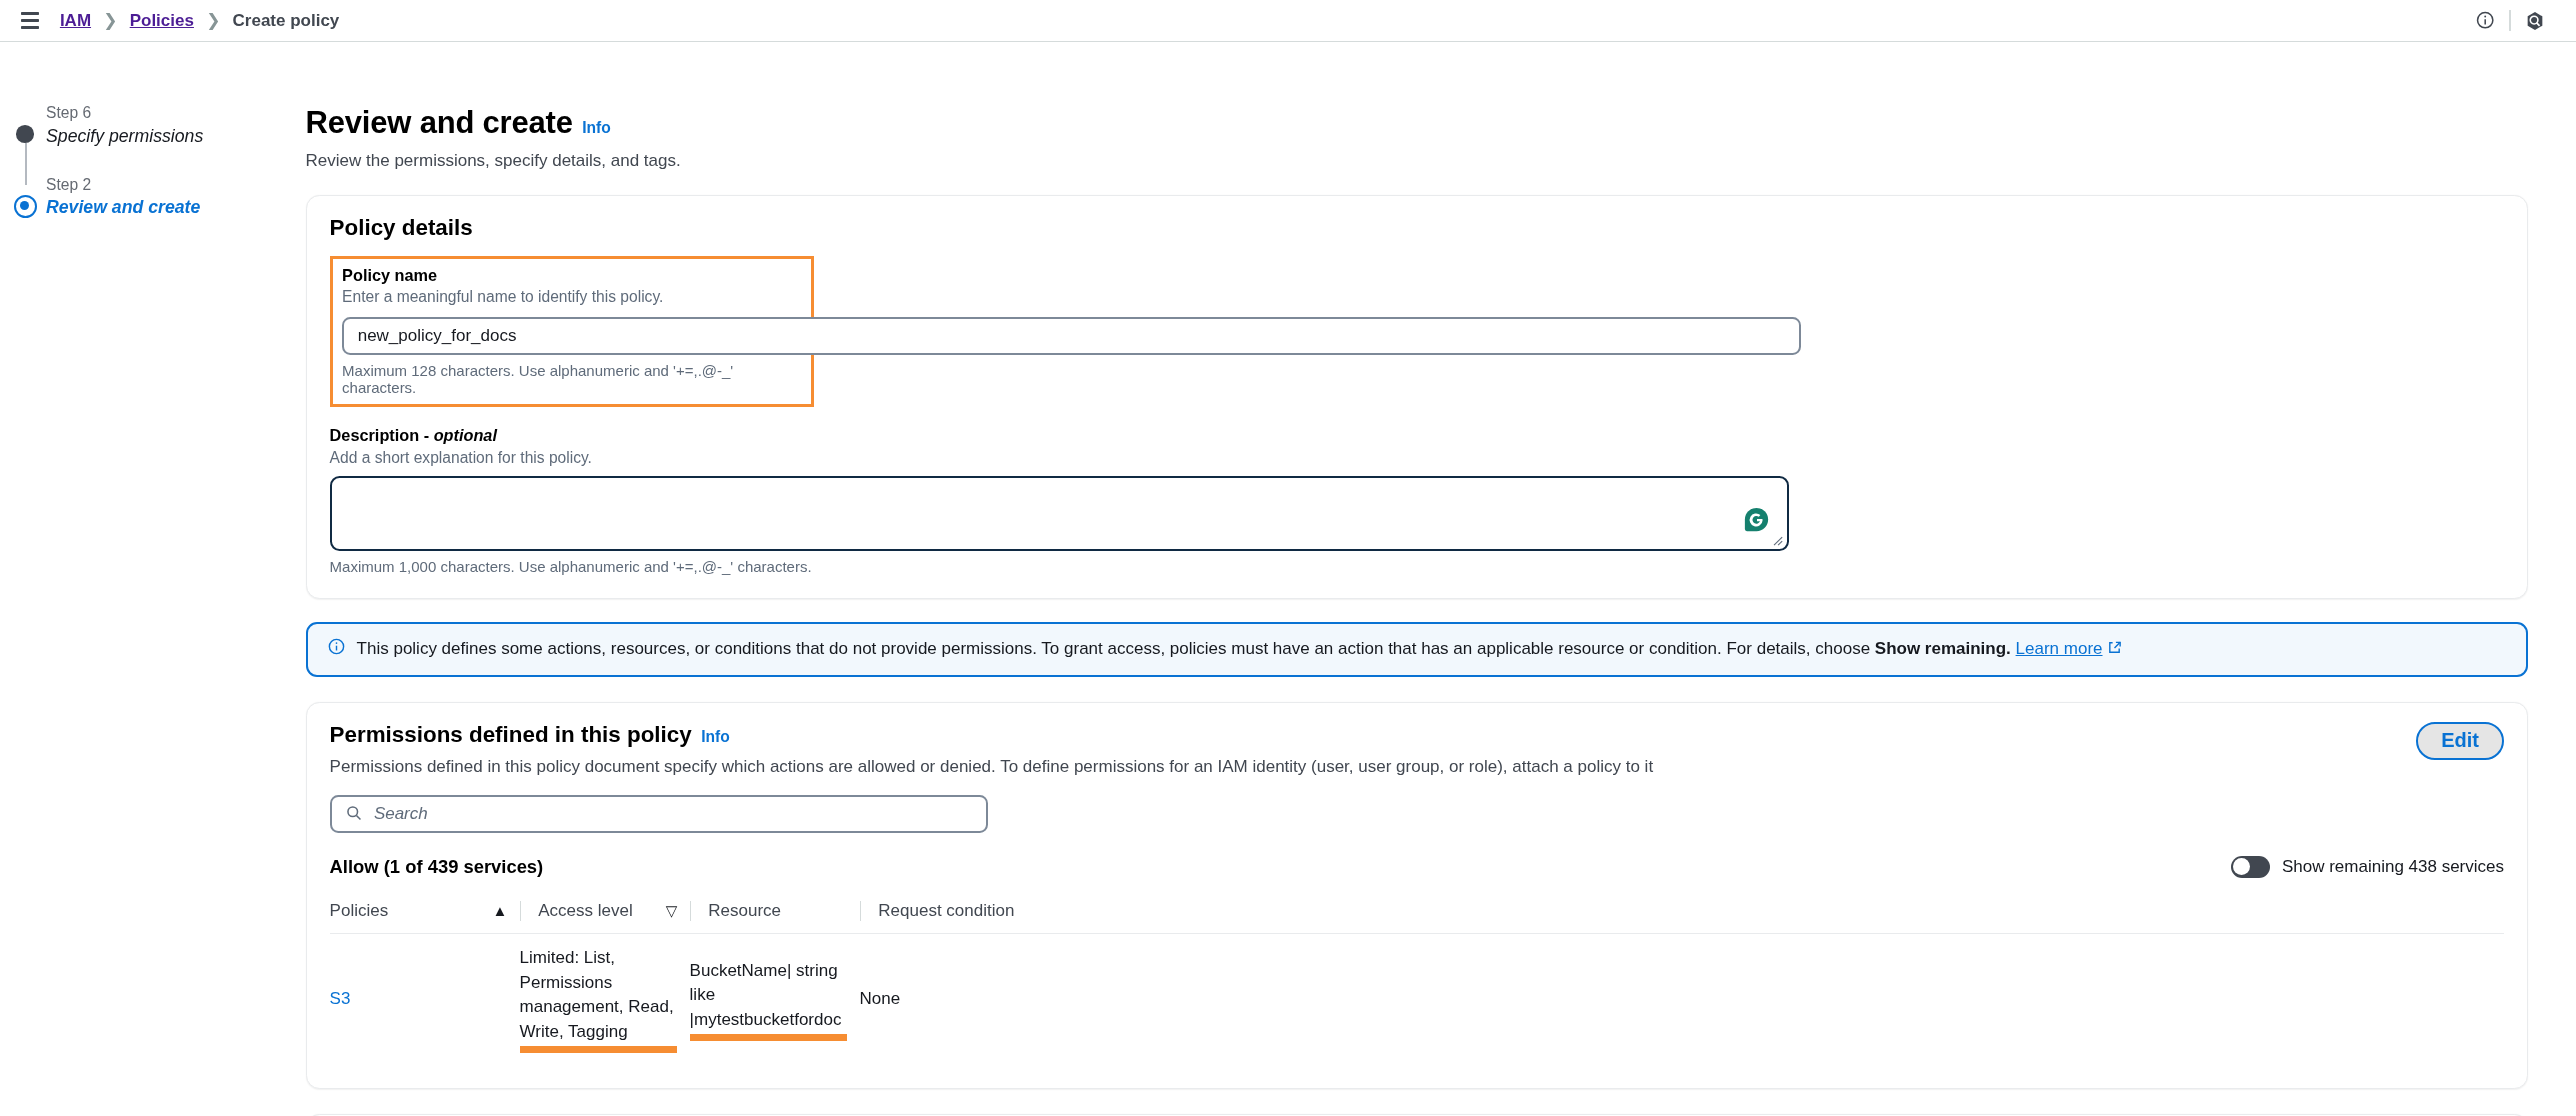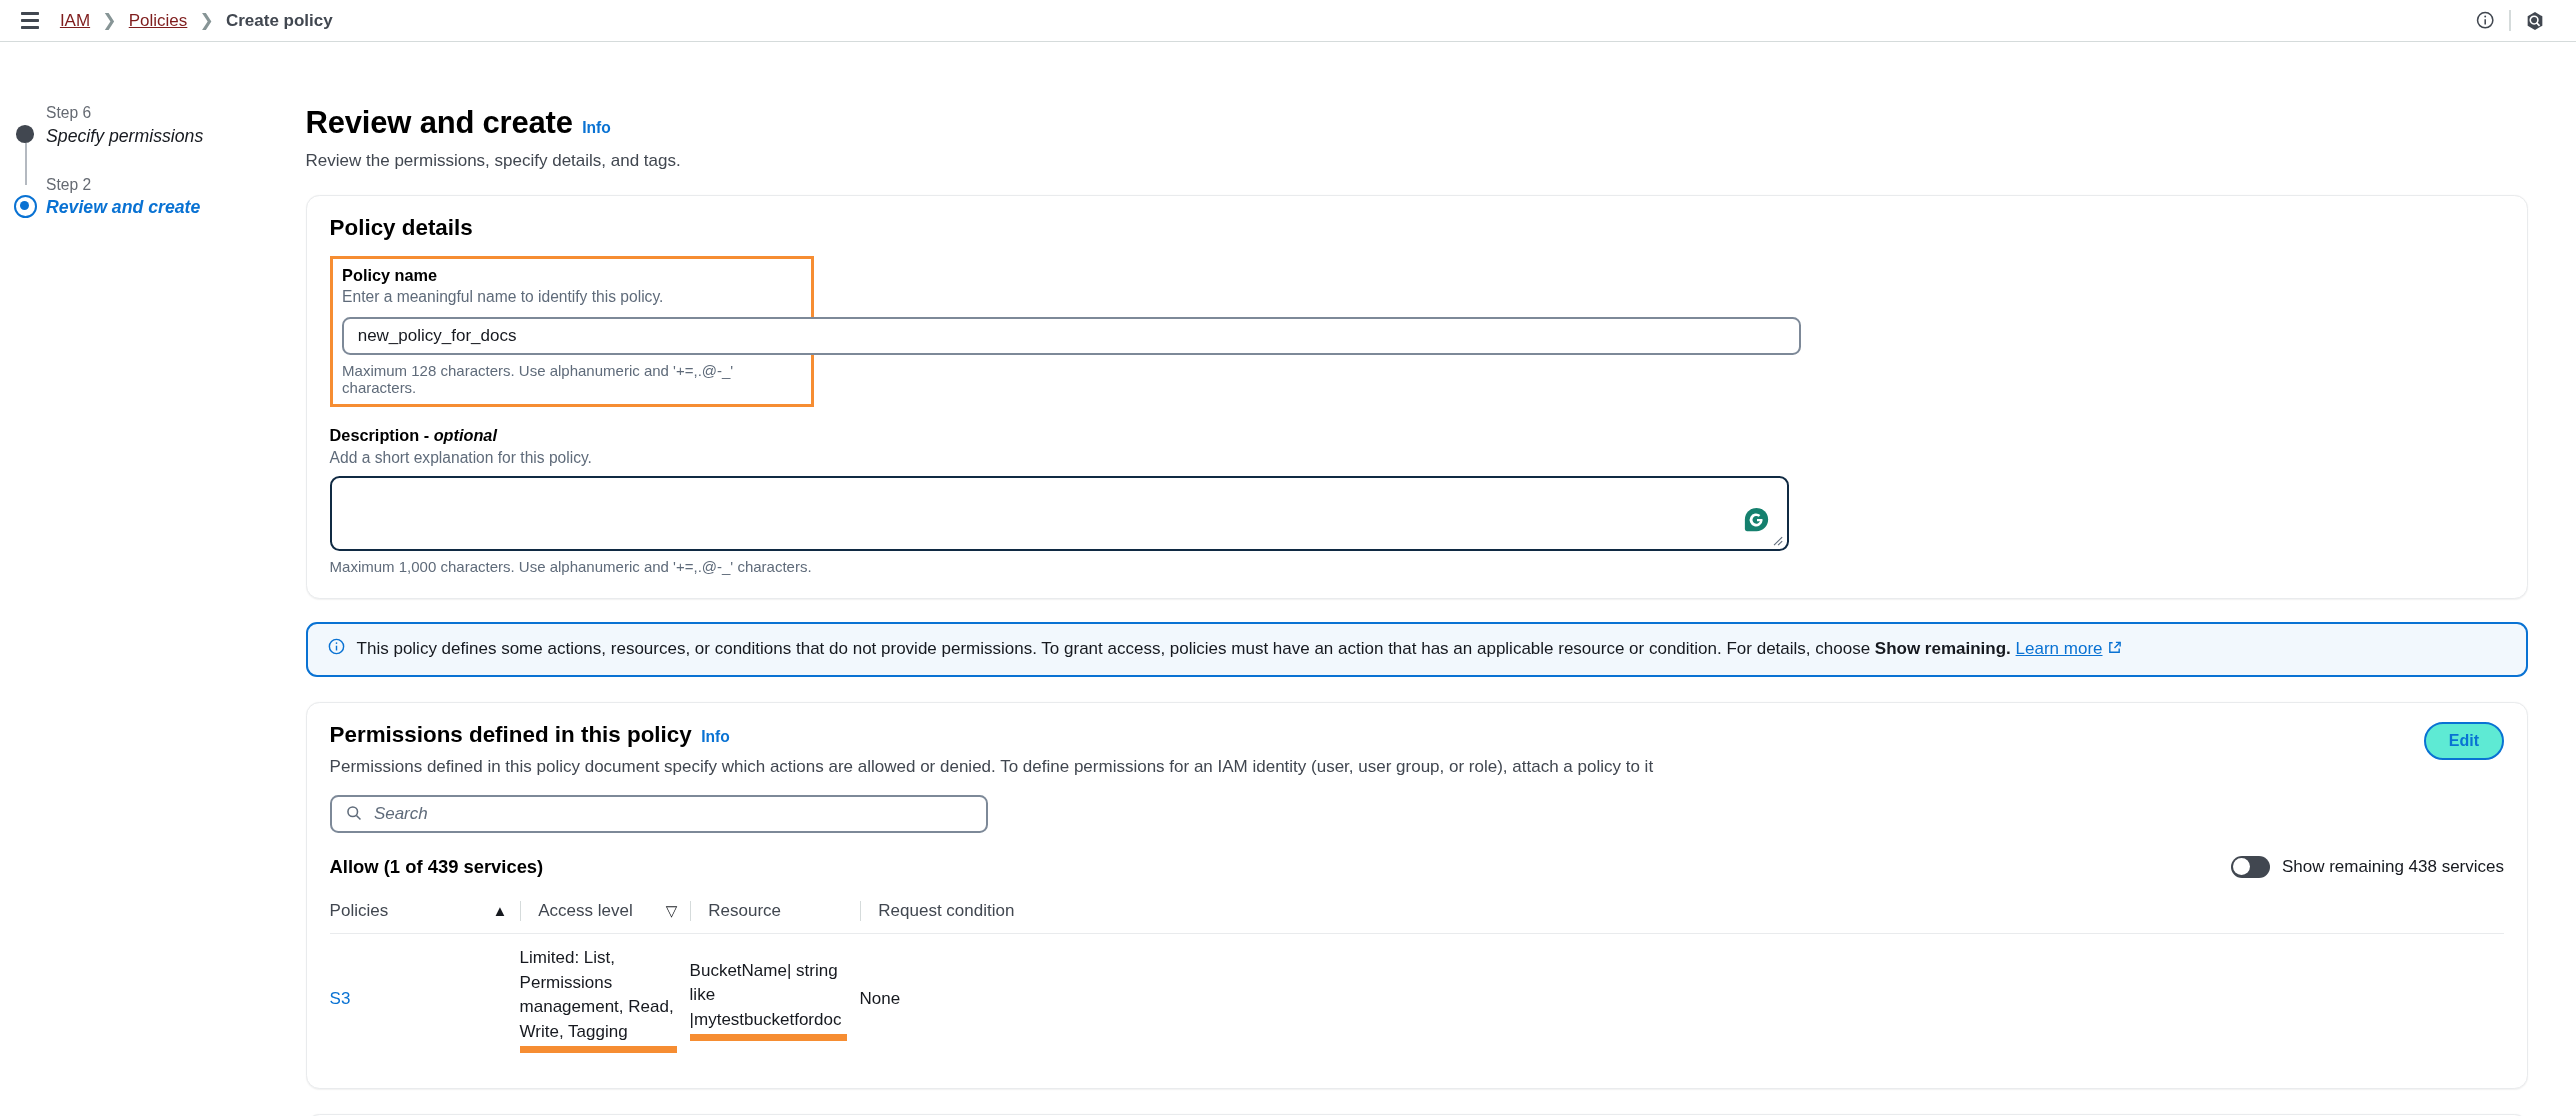--- a/index.html
+++ b/index.html
@@ -35,24 +35,25 @@
     width: 17.7px; height: 2.7px;
     background: #414750;
     border-radius: 0.7px;
   }
   .breadcrumb {
     display: flex; align-items: center;
     gap: 0px;
     font-size: 17px;
   }
   .bc-link {
-    color: #7f1d1d;
+    color: #4c1d95;
     text-decoration: underline;
     cursor: pointer;
     padding: 0 2.7px;
+    font-weight: bold;
   }
   .bc-sep {
     color: #879596;
     font-size: 17px;
     margin: 0 9.5px;
     font-weight: 400;
   }
   .bc-current {
     color: #414750;
     font-weight: 700;
@@ -272,25 +273,25 @@
     vertical-align: -1.4px;
     margin-left: 4.1px;
   }
 
   
   .perm-head {
     display: flex; align-items: flex-start;
   }
   .perm-head-left { flex: 1 1 auto; }
   .btn {
-    font-size: 16px;
+    font-size: 20px;
     font-weight: 700;
     border-radius: 20.4px;
     cursor: pointer;
-    background: #5eead4;
+    background: #e5e5e5;
     display: inline-flex; align-items: center; justify-content: center;
   }
   .btn-edit {
     border: 2px solid #0972d3;
     color: #0972d3;
     height: 38px;
     padding: 0 23px;
   }
   .search-box {
     margin-top: 17.7px;

